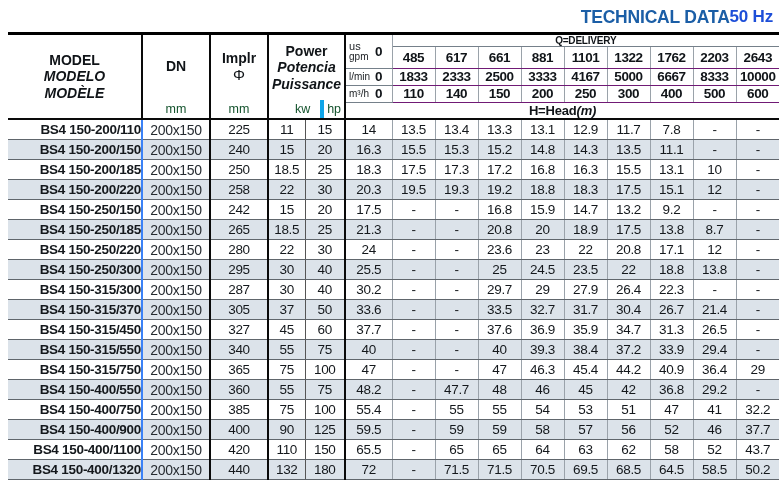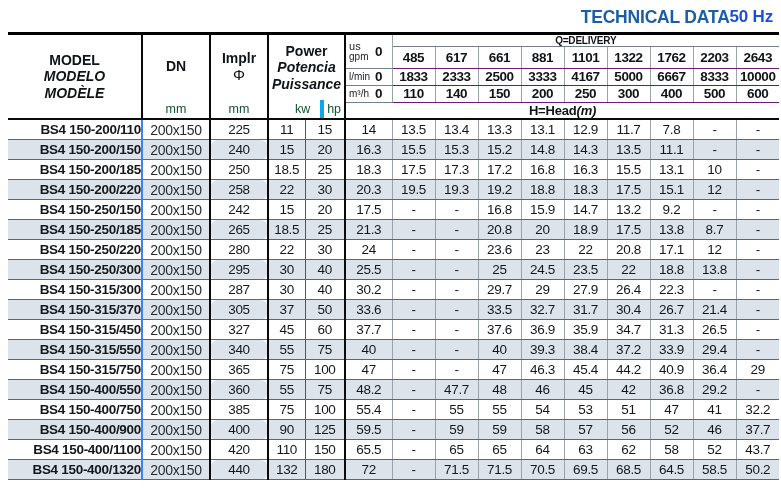--- a/index.html
+++ b/index.html
@@ -55,21 +55,21 @@
 
   
   tbody td {
     height:19px; text-align:center; vertical-align:middle;
     border-bottom:1px solid #60666c;
     font-size:13.5px; letter-spacing:-0.3px; color:#14181c;
   }
   tbody tr.stripe td { background:#dce3ea; }
   .td-model { text-align:right; padding-left:5px; font-weight:bold; border-right:2px solid #3b82f6; }
   .td-dn { border-right:2px solid #0a0a0a; font-size:14px; color:#262b30;margin-top:44px; }
-  .td-implr { border-right:2px solid #0a0a0a;border-radius:8px; }
+  .td-implr { border-right:2px solid #0a0a0a; }
   .td-kw { border-right:1px solid #555; }
   .td-hp { border-right:2px solid #0a0a0a; }
   .td-q { border-right:1px solid #9aa2aa; }
 </style>
 </head>
 <body>
 
 <div class="top">
   <span class="title">TECHNICAL DATA</span>
   <span class="right-info">

